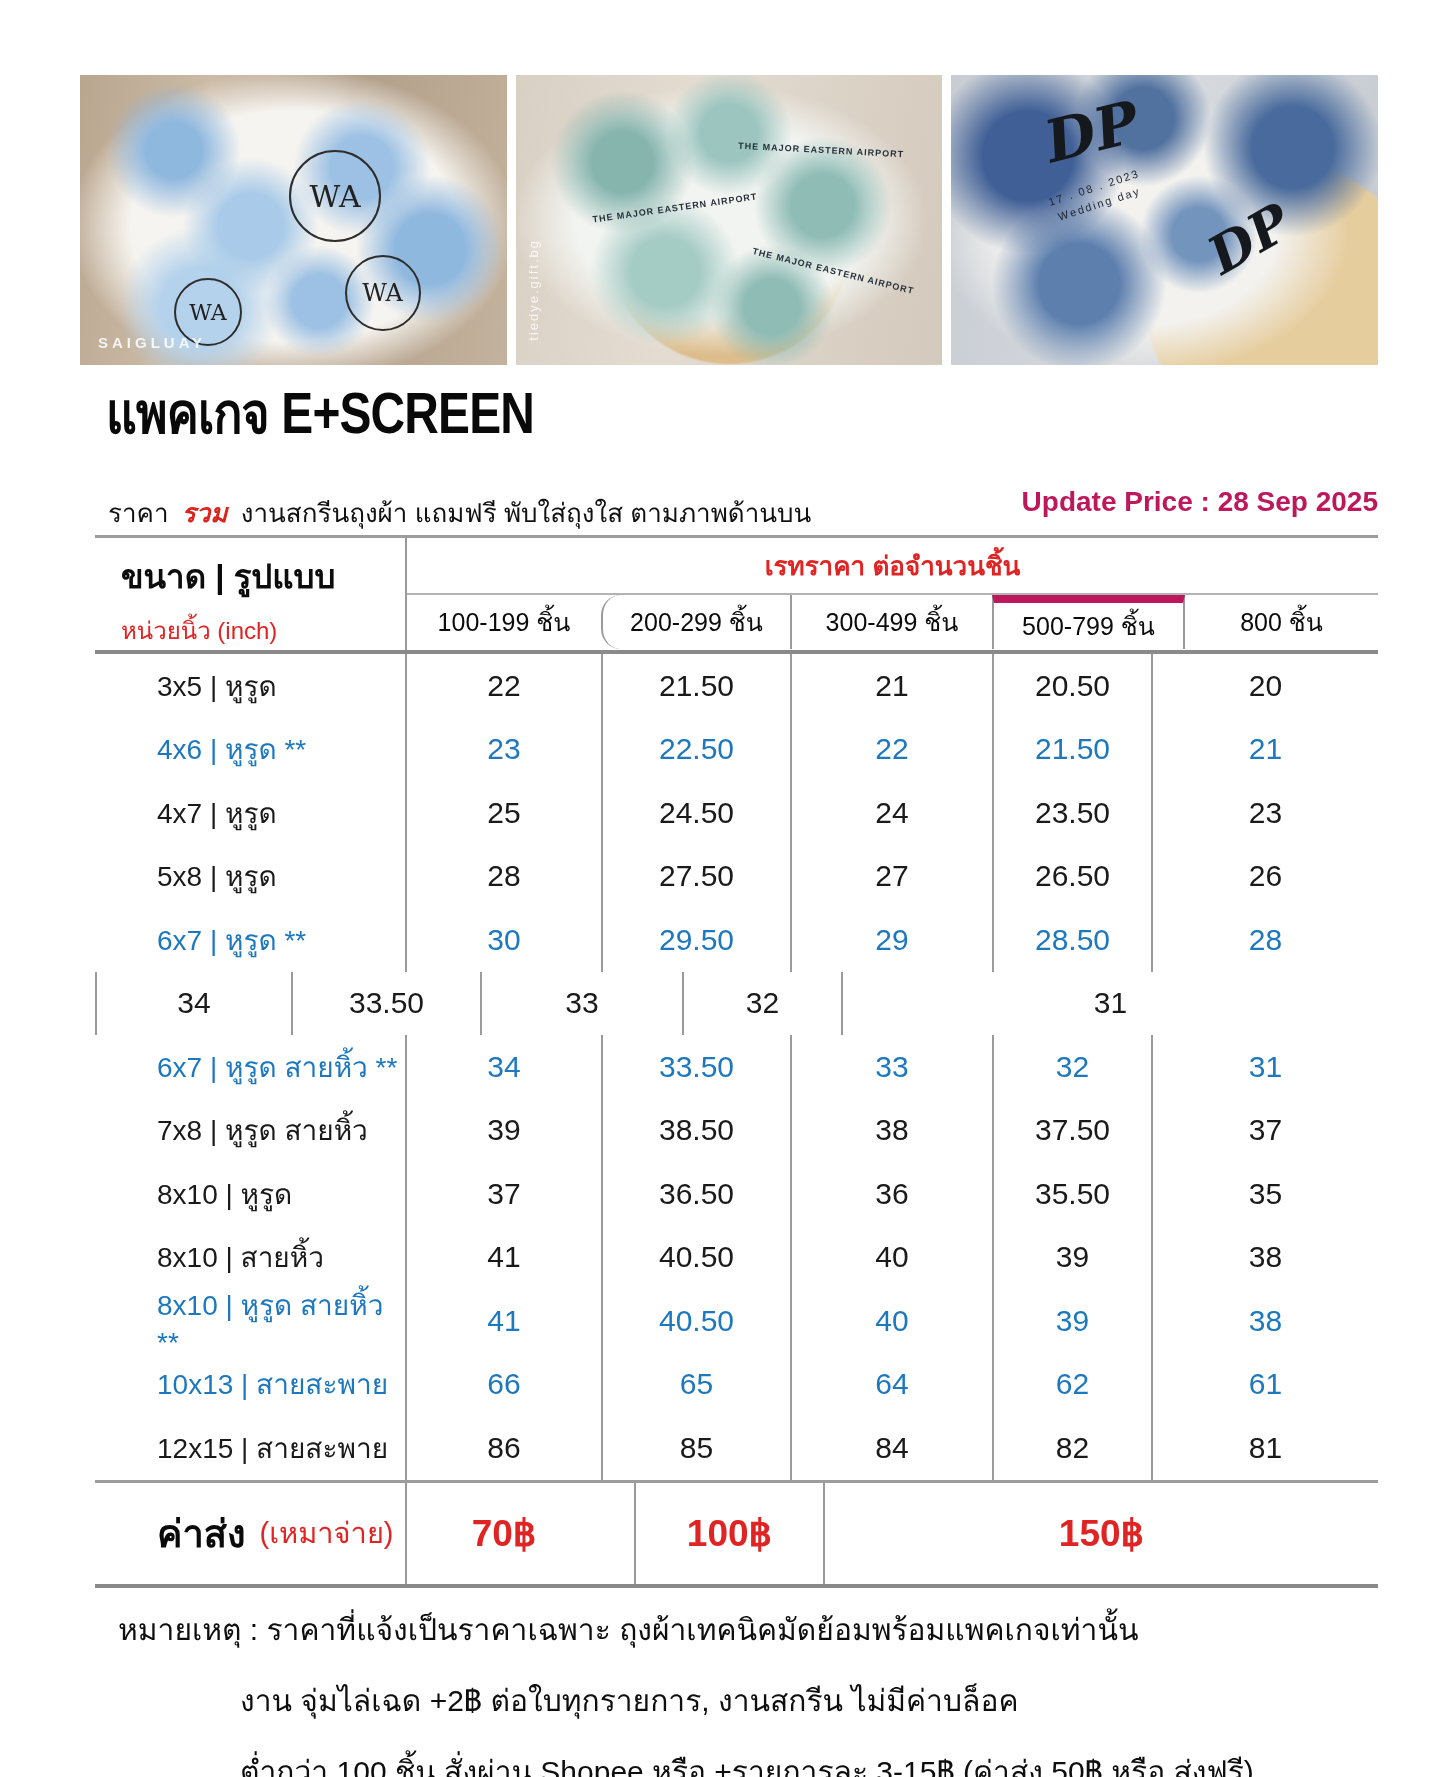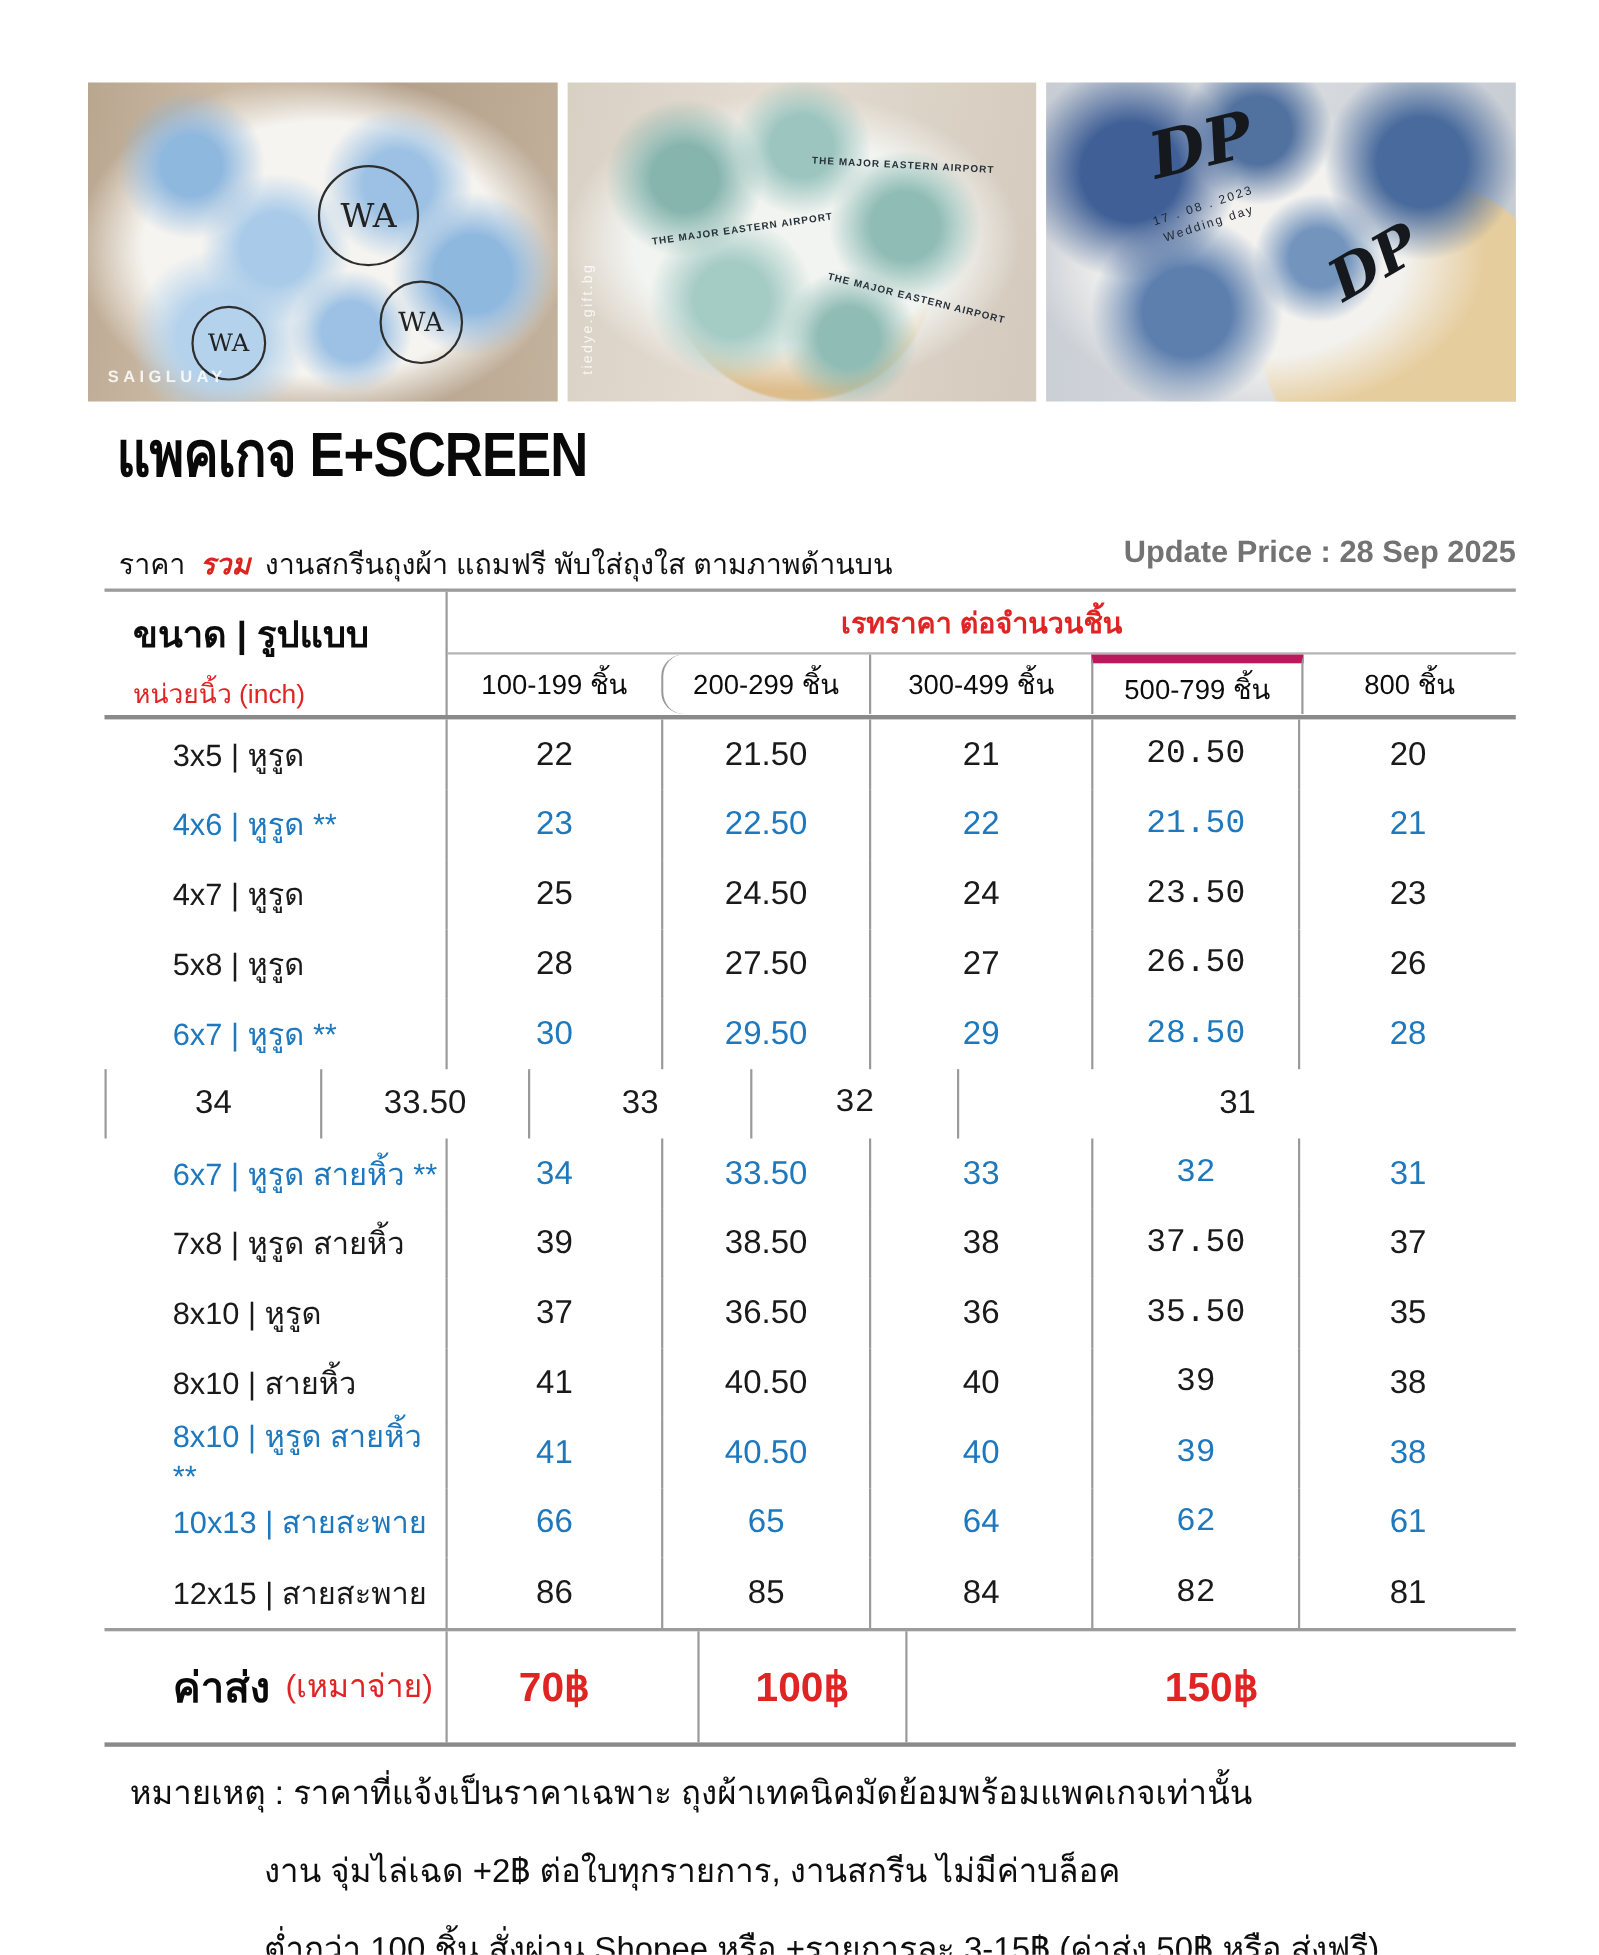--- a/index.html
+++ b/index.html
@@ -62,21 +62,21 @@
     color:#1d2430;transform:rotate(-18deg);text-align:center;line-height:1.5;}
   .watermark1{position:absolute;left:18px;bottom:14px;color:#ffffff;opacity:.85;
     font-size:15px;letter-spacing:4px;font-weight:bold;}
   .watermark2{position:absolute;left:10px;bottom:24px;color:#ffffff;opacity:.8;
     font-size:13px;letter-spacing:2px;writing-mode:vertical-rl;transform:rotate(180deg);}
   
   .title{position:absolute;left:106px;top:368px;font-size:57px;font-weight:800;
     letter-spacing:-1px;transform:scaleX(.84);transform-origin:left top;white-space:nowrap;color:#090909;}
   .subtitle{position:absolute;left:108px;top:492px;font-size:26px;color:#111;white-space:nowrap;}
   .subtitle .hl{color:#d9251d;font-style:italic;font-weight:bold;padding:0 6px;}
-  .update-price{position:absolute;right:76px;top:486px;font-size:28px;font-weight:600;color:#737373;}
+  .update-price{position:absolute;right:76px;top:486px;font-size:28px;font-weight:600;color:#be185d;}
   
   .price-table{position:absolute;left:95px;top:535px;width:1283px;border-top:3px solid #9c9c9c;}
   .thead{display:flex;border-bottom:4px solid #8a8a8a;}
   .label-cell{width:310px;box-sizing:border-box;padding:12px 0 0 26px;}
   .size-header{font-size:33px;font-weight:600;color:#0c0c0c;}
   .unit-header{font-size:24px;color:#e02424;margin-top:8px;}
   .rate-area{flex:1;border-left:2px solid #9a9a9a;box-sizing:border-box;}
   .rate-title{height:55px;display:flex;align-items:center;justify-content:center;
     border-bottom:2px solid #b3b3b3;color:#e02424;font-weight:bold;font-size:26px;}
   .tier-row{display:flex;height:54px;}
@@ -88,21 +88,21 @@
   .tier-cell.t3{width:193px;border-top:8px solid #be185d;border-right:2px solid #9a9a9a;}
   .tier-cell.t4{width:193px;border-left:none;flex:1;}
   .tbody{}
   .trow{display:flex;height:63.5px;align-items:center;}
   .cell{box-sizing:border-box;height:100%;display:flex;align-items:center;}
   .cell.label{width:310px;padding-left:62px;font-size:28px;}
   .cell.price{justify-content:center;font-size:30px;border-left:2px solid #9a9a9a;}
   .cell.c0{width:196px;}
   .cell.c1{width:189px;}
   .cell.c2{width:202px;}
-  .cell.c3{width:188px;font-family:Liberation Mono, monospace;}
+  .cell.c3{width:159px;}
   .cell.c4{flex:1;}
   .trow.blue{color:#1e78be;}
   .tfoot{display:flex;height:101px;border-top:3px solid #9c9c9c;border-bottom:4px solid #8a8a8a;}
   .tfoot .flabel{width:310px;box-sizing:border-box;display:flex;align-items:center;padding-left:62px;gap:14px;}
   .ship-label{font-size:38px;font-weight:bold;color:#0a0a0a;}
   .ship-sub{font-size:29px;color:#e02424;}
   .tfoot .fee{box-sizing:border-box;display:flex;align-items:center;justify-content:center;
     font-size:37px;font-weight:600;color:#e02424;border-left:2px solid #9a9a9a;}
   .fee.f0{width:196px;}
   .fee.f1{width:189px;margin-left:33px;}

